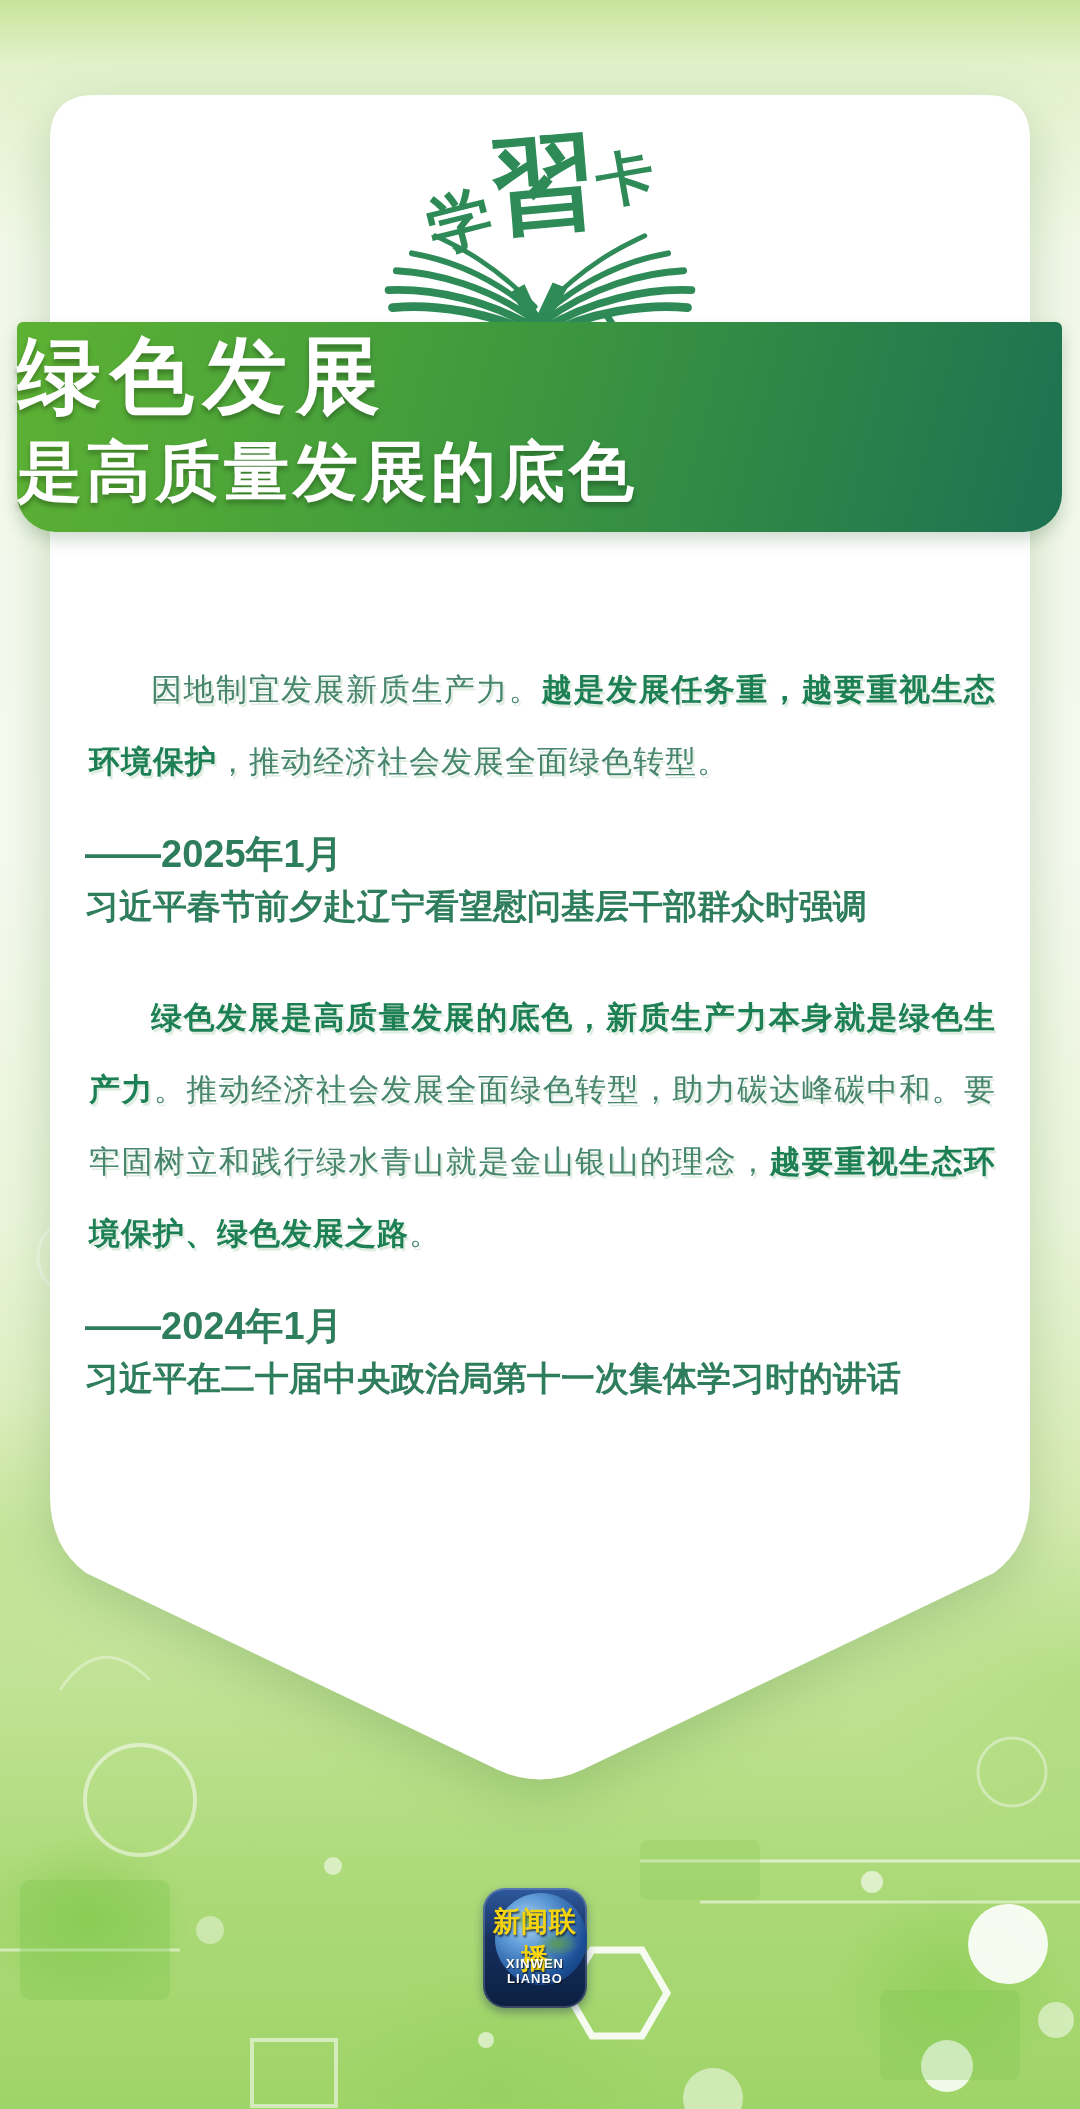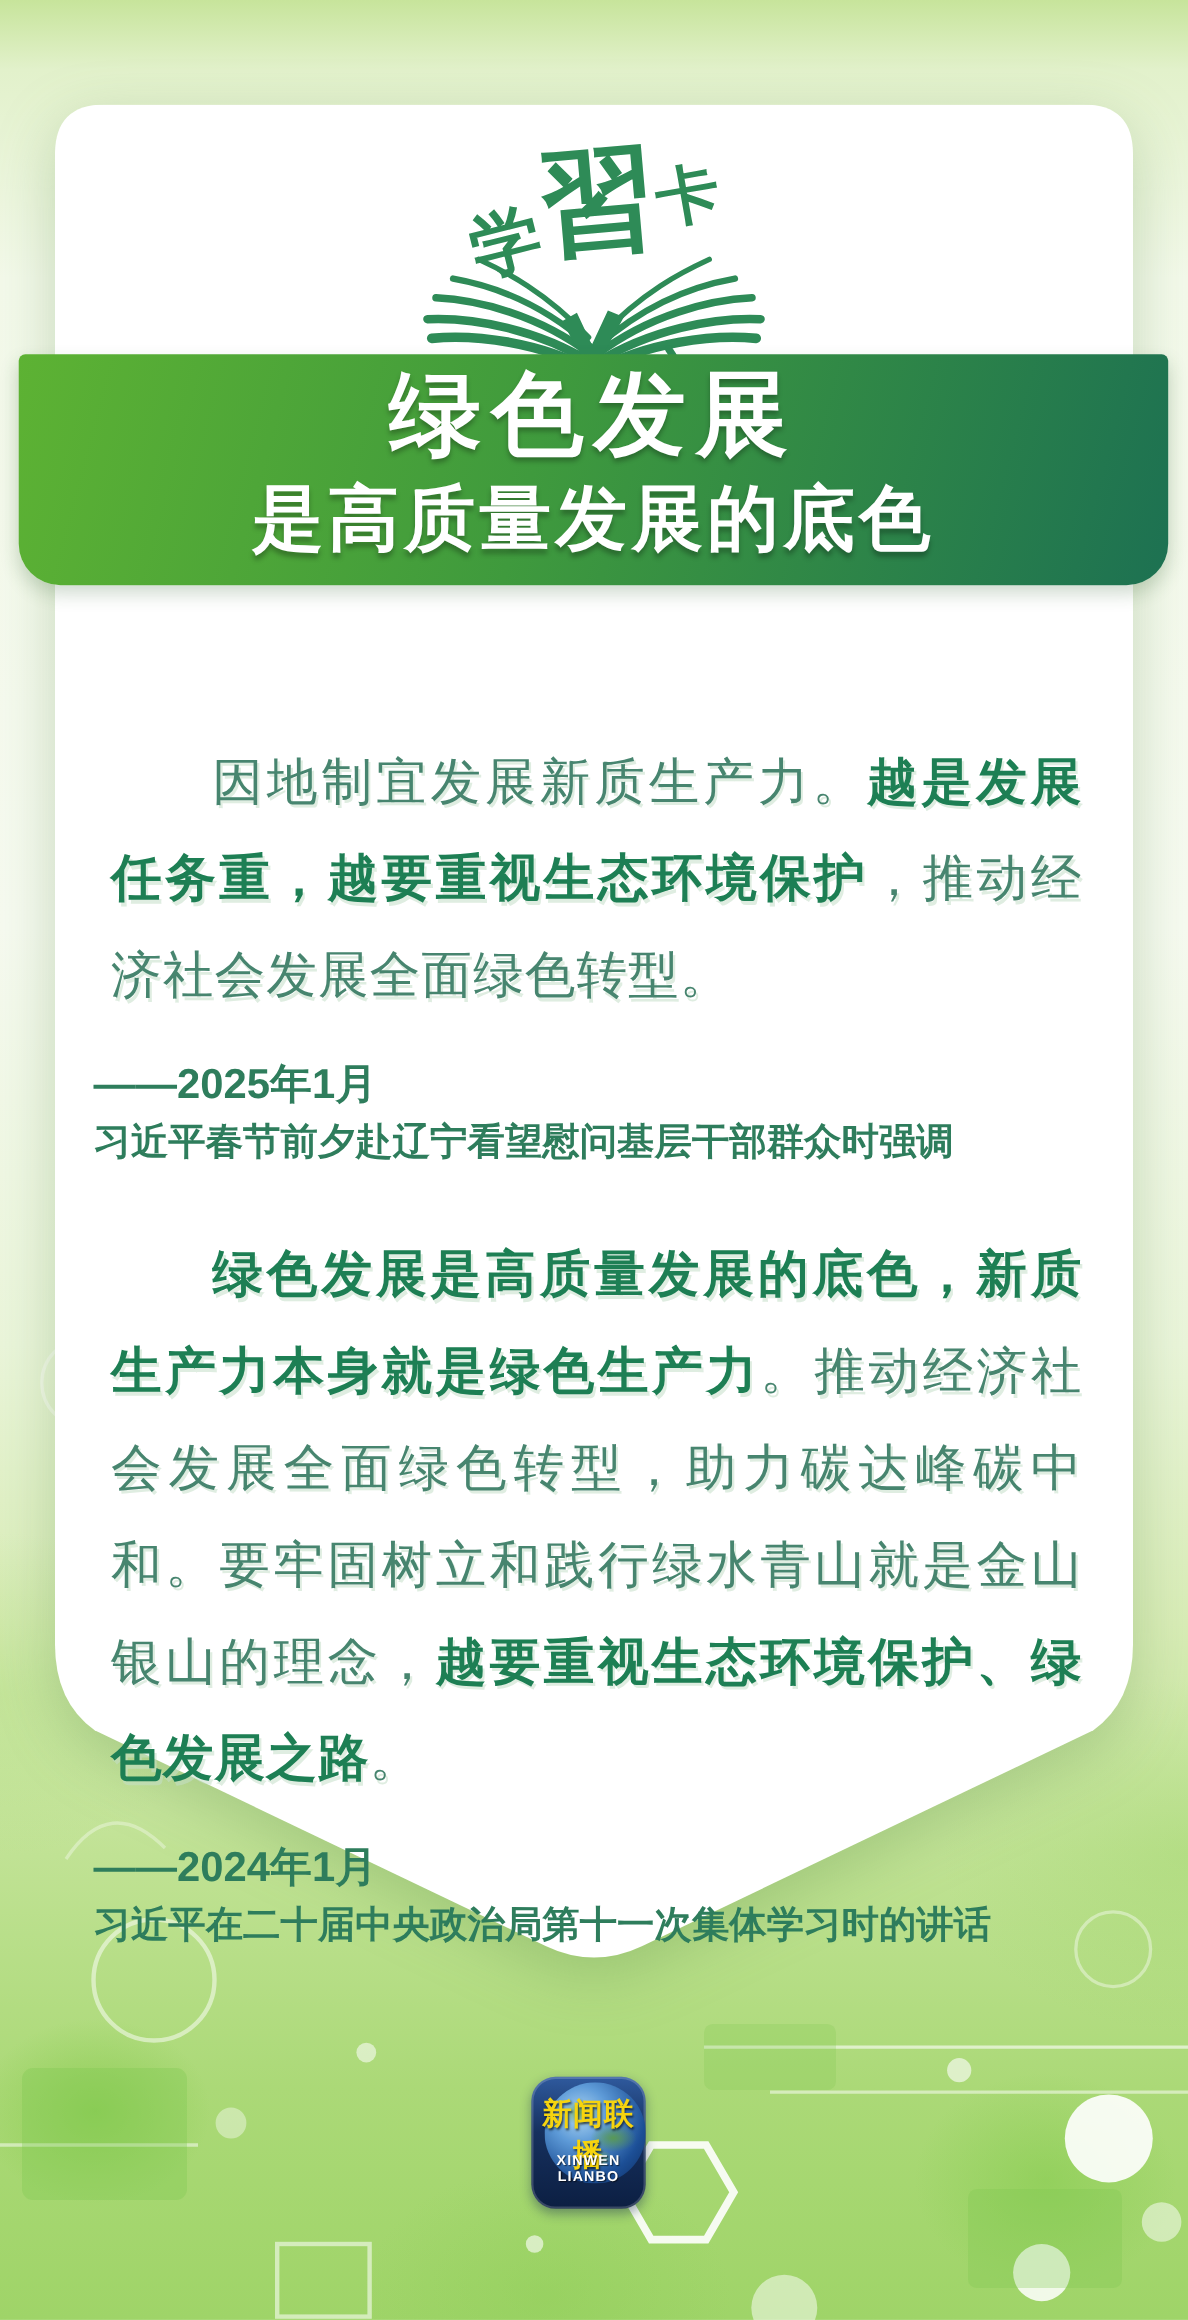--- a/index.html
+++ b/index.html
@@ -26,28 +26,28 @@
   .logo-chars{height:130px; line-height:130px; font-weight:bold;}
   .logo-chars .c1{display:inline-block; font-size:64px; transform:rotate(-14deg) translateY(24px);}
   .logo-chars .c2{display:inline-block; font-size:106px; transform:rotate(-5deg); margin:0 4px;}
   .logo-chars .c3{display:inline-block; font-size:58px; transform:rotate(-10deg) translateY(-22px);}
   .logo-book{margin-top:-26px;}
   
   .banner{position:absolute; left:17px; top:322px; width:1045px; height:210px; z-index:4;
     border-radius:6px 6px 38px 38px;
     background:linear-gradient(105deg,#5db233 0%,#3f9a3d 45%,#1d7152 100%);
     box-shadow:0 8px 16px rgba(40,90,40,.22);
-    text-align:center; color:#ffffff;}
+    color:#ffffff;}
   .banner .t1{margin-top:6px; font-size:84px; line-height:96px; font-weight:900; letter-spacing:9px;
     text-shadow:0 4px 5px rgba(0,0,0,.28);}
   .banner .t2{font-size:65px; line-height:96px; font-weight:900; letter-spacing:4px;
     text-shadow:0 4px 5px rgba(0,0,0,.28);}
   
   .content{position:absolute; left:85px; top:650px; width:915px; z-index:5;}
-  .para{margin:16px; font-size:46px; line-height:88px; letter-spacing:1px; color:#47856f;
+  .para{margin:4px; font-size:31px; line-height:72px; letter-spacing:1px; color:#47856f;
     text-indent:2em; text-align:justify; text-shadow:2px 3px 0 rgba(196,222,201,.55);}
   .para .b{font-weight:bold; color:#1d7f54;}
   .attr{margin-top:30px; text-align:left; color:#2e7d5c; font-weight:bold; padding-right:8px;}
   .attr .date{font-size:38px; line-height:52px;}
   .attr .src{font-size:34px; line-height:52px;}
   .para.second{margin-top:50px;}
   
   .badge{position:absolute; left:483px; top:1888px; width:104px; height:120px; z-index:6;
     border-radius:22px; overflow:hidden;
     background:linear-gradient(180deg,#2f5a9e 0%,#16305e 42%,#0c1f42 100%);

